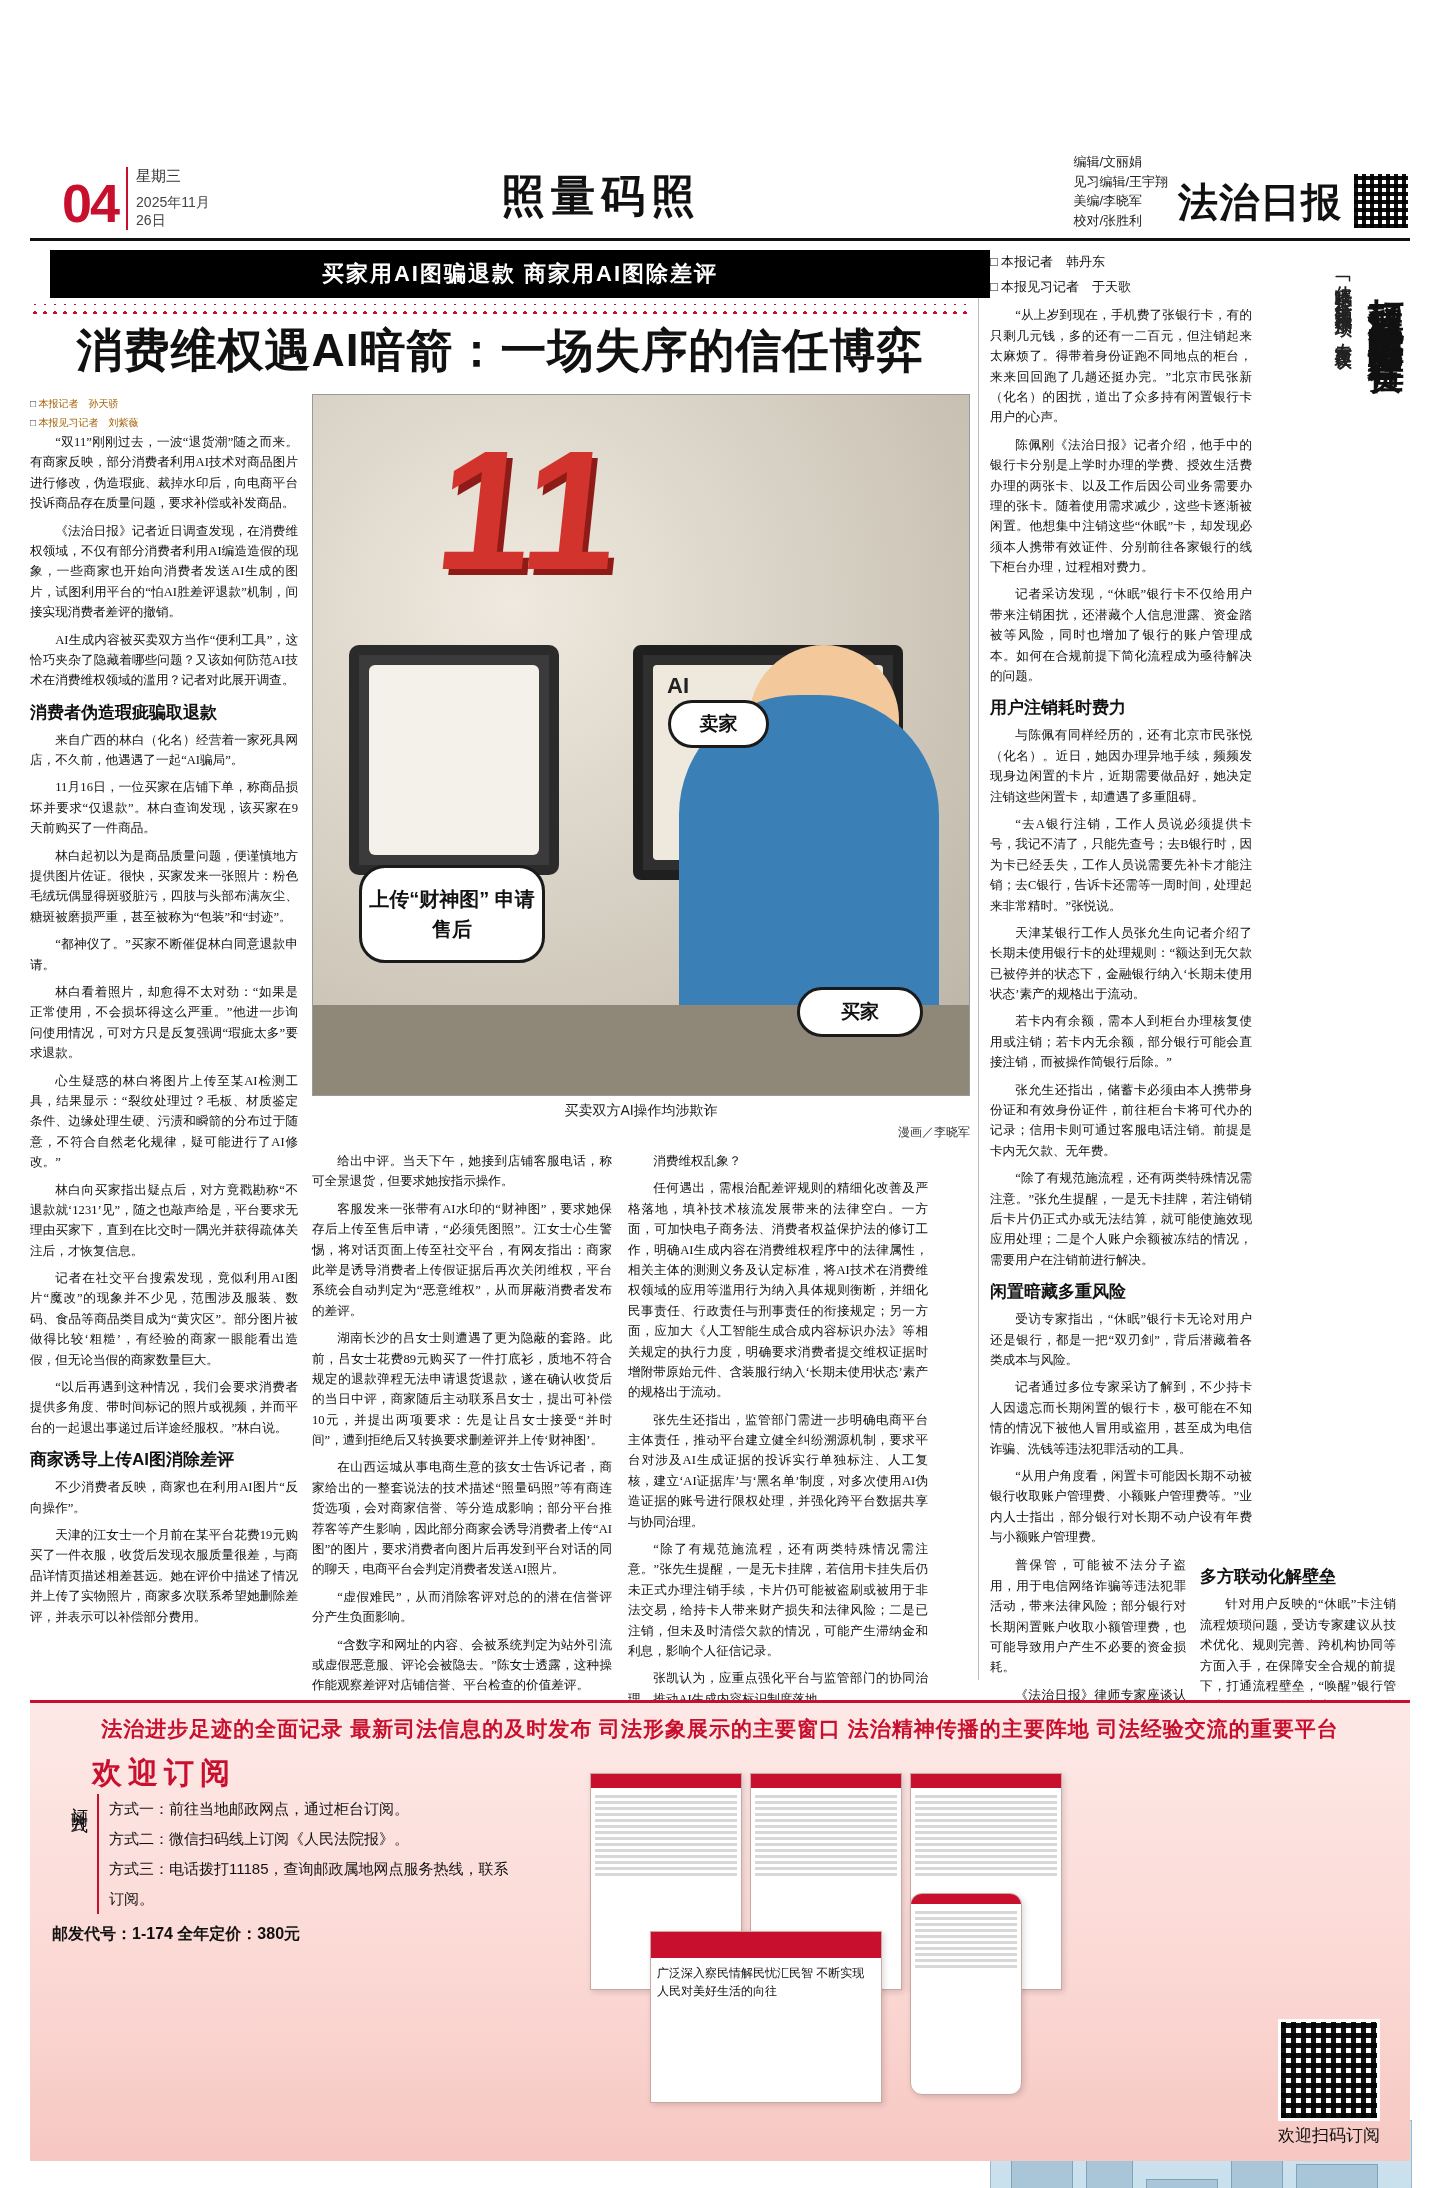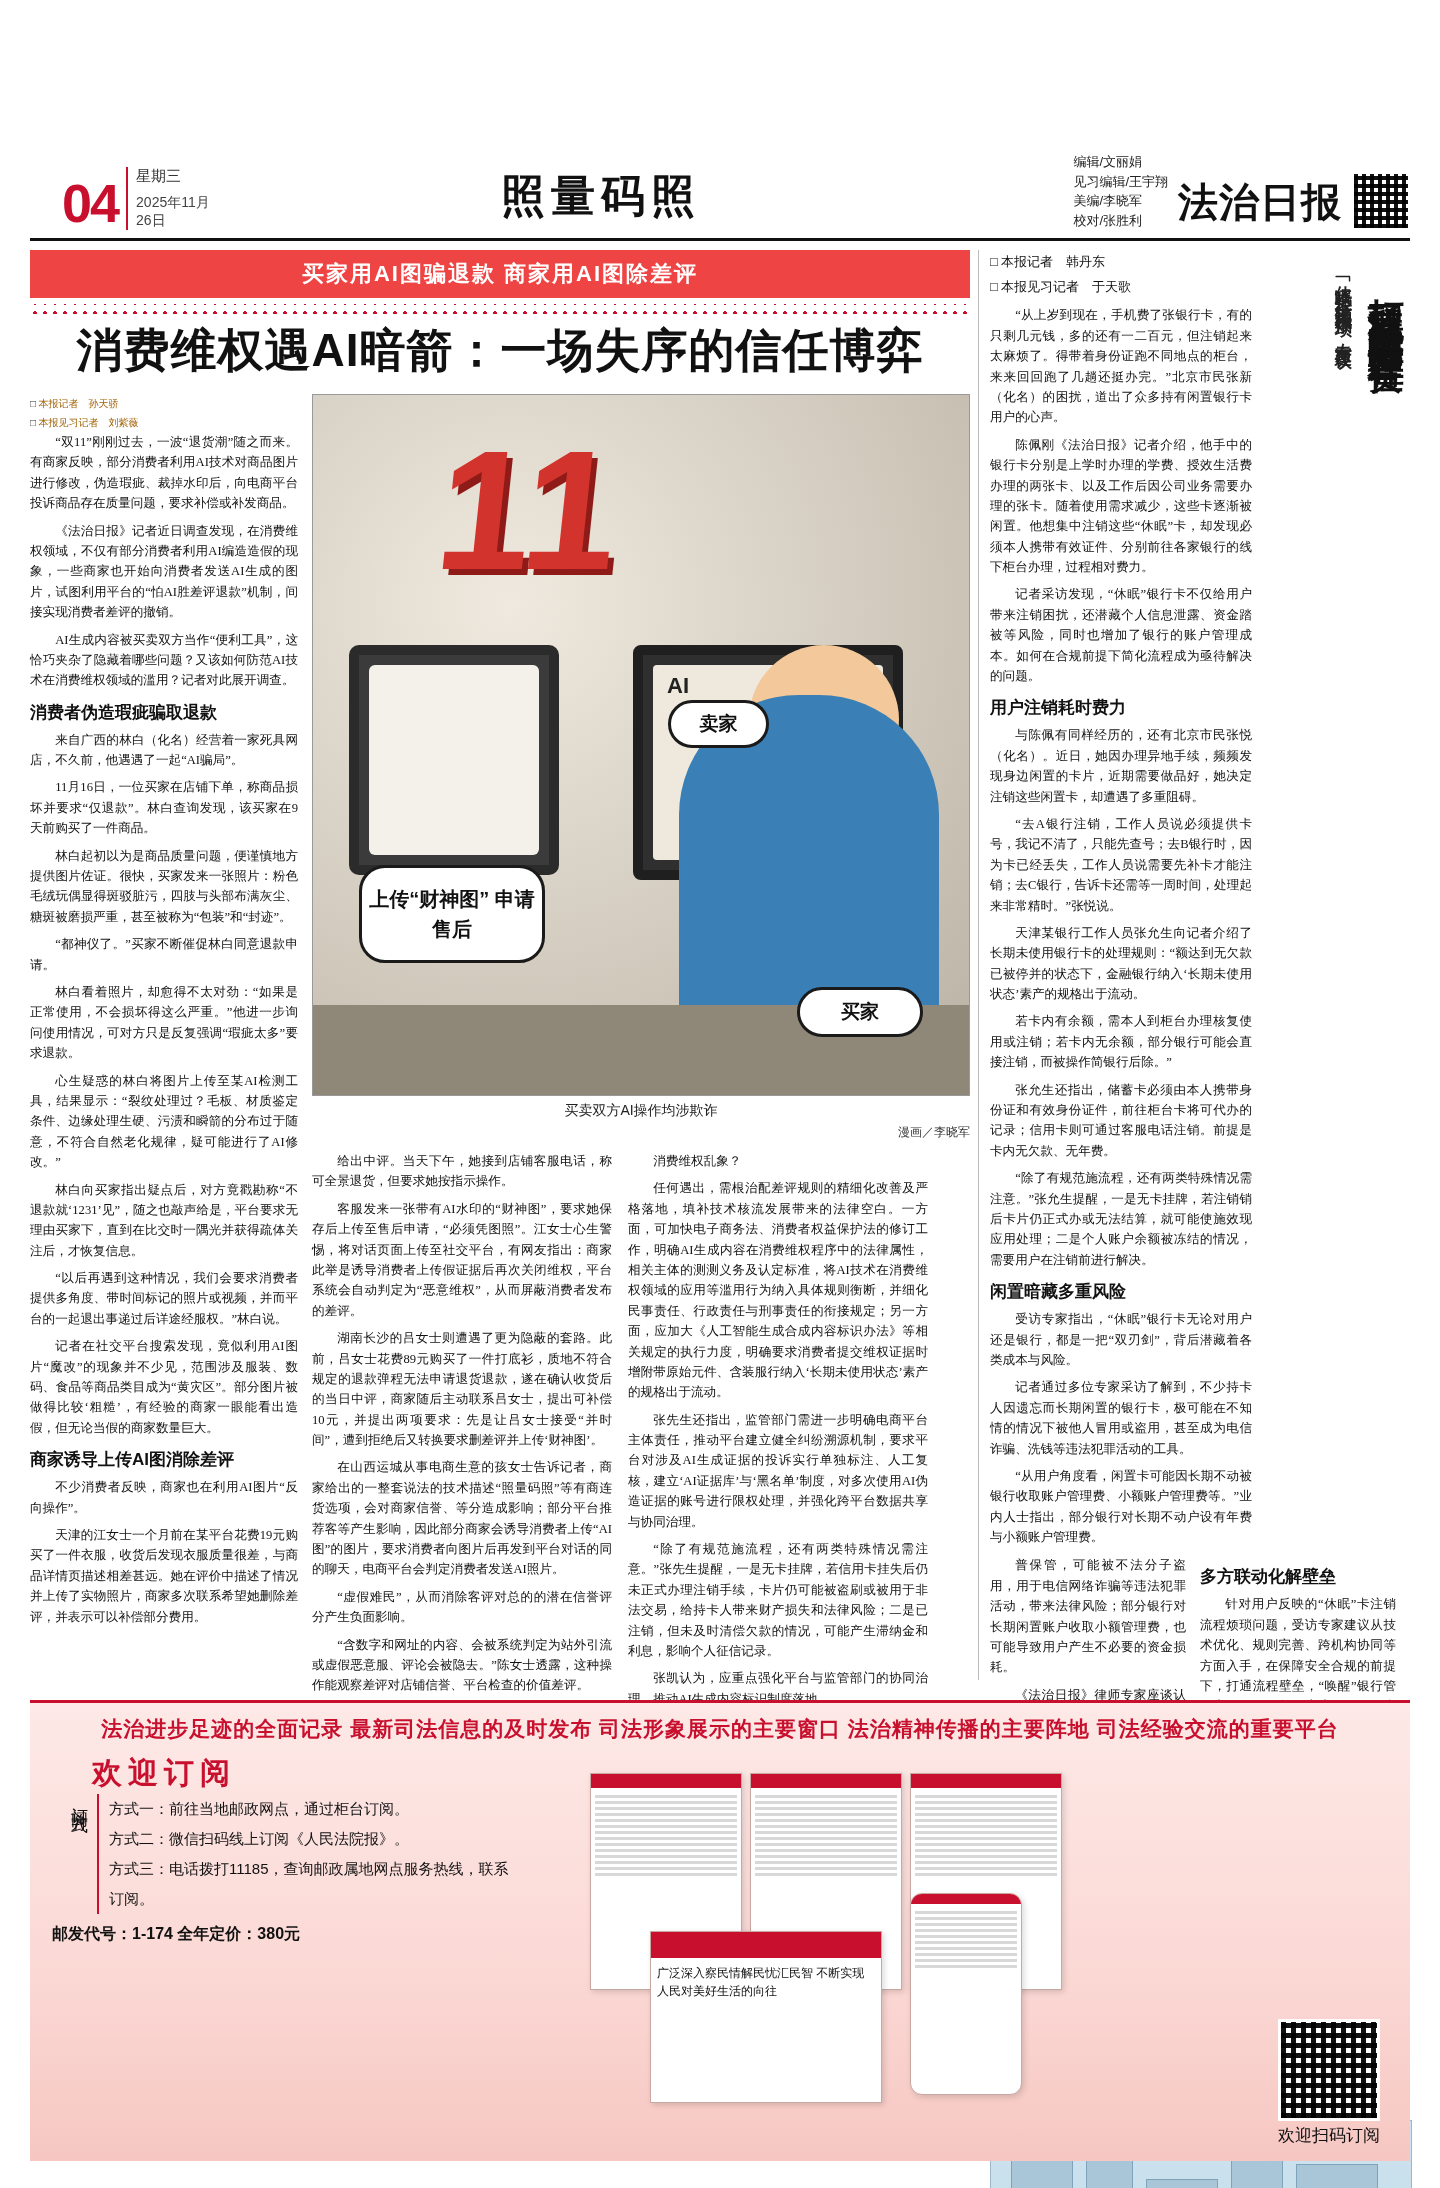--- a/index.html
+++ b/index.html
@@ -63,24 +63,24 @@
   }
   
   .content{
     position:absolute;left:30px;top:250px;width:1380px;height:1430px;
   }
   .col-left{position:absolute;left:0;top:0;width:940px;height:100%;}
   .col-right{position:absolute;left:960px;top:0;width:420px;height:100%;}
   .vdiv{position:absolute;left:948px;top:0;width:1px;height:1430px;background:#bbb;}
 
   .banner{
-    background:#ef4444;color:#fff;text-align:center;
+    background:#000000;color:#fff;text-align:center;
     font-family:"Liberation Sans", sans-serif;
     font-size:22px;font-weight:bold;letter-spacing:2px;
-    padding:9px 8px;width:100%;box-sizing:border-box;
+    padding:9px 8px;width:100%;box-sizing:border-box;margin-left:20px;
   }
   .dots{
     height:10px;width:100%;
     background-image:radial-gradient(#c8102e 1.6px, transparent 1.7px);
     background-size:10px 10px;background-position:0 4px;
     margin:6px 0 4px;
   }
   .headline{
     font-family:"Liberation Sans", sans-serif;
     font-size:46px;font-weight:bold;letter-spacing:1px;
@@ -290,22 +290,22 @@
           <p class="body">AI生成内容被买卖双方当作“便利工具”，这恰巧夹杂了隐藏着哪些问题？又该如何防范AI技术在消费维权领域的滥用？记者对此展开调查。</p>
 
           <div class="subhead">消费者伪造瑕疵骗取退款</div>
           <p class="body">来自广西的林白（化名）经营着一家死具网店，不久前，他遇遇了一起“AI骗局”。</p>
           <p class="body">11月16日，一位买家在店铺下单，称商品损坏并要求“仅退款”。林白查询发现，该买家在9天前购买了一件商品。</p>
           <p class="body">林白起初以为是商品质量问题，便谨慎地方提供图片佐证。很快，买家发来一张照片：粉色毛绒玩偶显得斑驳脏污，四肢与头部布满灰尘、糖斑被磨损严重，甚至被称为“包装”和“封迹”。</p>
           <p class="body">“都神仪了。”买家不断催促林白同意退款申请。</p>
           <p class="body">林白看着照片，却愈得不太对劲：“如果是正常使用，不会损坏得这么严重。”他进一步询问使用情况，可对方只是反复强调“瑕疵太多”要求退款。</p>
           <p class="body">心生疑惑的林白将图片上传至某AI检测工具，结果显示：“裂纹处理过？毛板、材质鉴定条件、边缘处理生硬、污渍和瞬箭的分布过于随意，不符合自然老化规律，疑可能进行了AI修改。”</p>
           <p class="body">林白向买家指出疑点后，对方竟戳勘称“不退款就‘1231’见”，随之也敲声给是，平台要求无理由买家下，直到在比交时一隅光并获得疏体关注后，才恢复信息。</p>
+          <p class="body">记者在社交平台搜索发现，竟似利用AI图片“魔改”的现象并不少见，范围涉及服装、数码、食品等商品类目成为“黄灾区”。部分图片被做得比较‘粗糙’，有经验的商家一眼能看出造假，但无论当假的商家数量巨大。</p>
           <p class="body">“以后再遇到这种情况，我们会要求消费者提供多角度、带时间标记的照片或视频，并而平台的一起退出事递过后详途经服权。”林白说。</p>
-          <p class="body">记者在社交平台搜索发现，竟似利用AI图片“魔改”的现象并不少见，范围涉及服装、数码、食品等商品类目成为“黄灾区”。部分图片被做得比较‘粗糙’，有经验的商家一眼能看出造假，但无论当假的商家数量巨大。</p>
 
           <div class="subhead">商家诱导上传AI图消除差评</div>
           <p class="body">不少消费者反映，商家也在利用AI图片“反向操作”。</p>
           <p class="body">天津的江女士一个月前在某平台花费19元购买了一件衣服，收货后发现衣服质量很差，与商品详情页描述相差甚远。她在评价中描述了情况并上传了实物照片，商家多次联系希望她删除差评，并表示可以补偿部分费用。</p>
         </div>
 
         <div>
           <div class="cartoon">
             <div class="sky"></div>
             <div class="big11">11</div>

